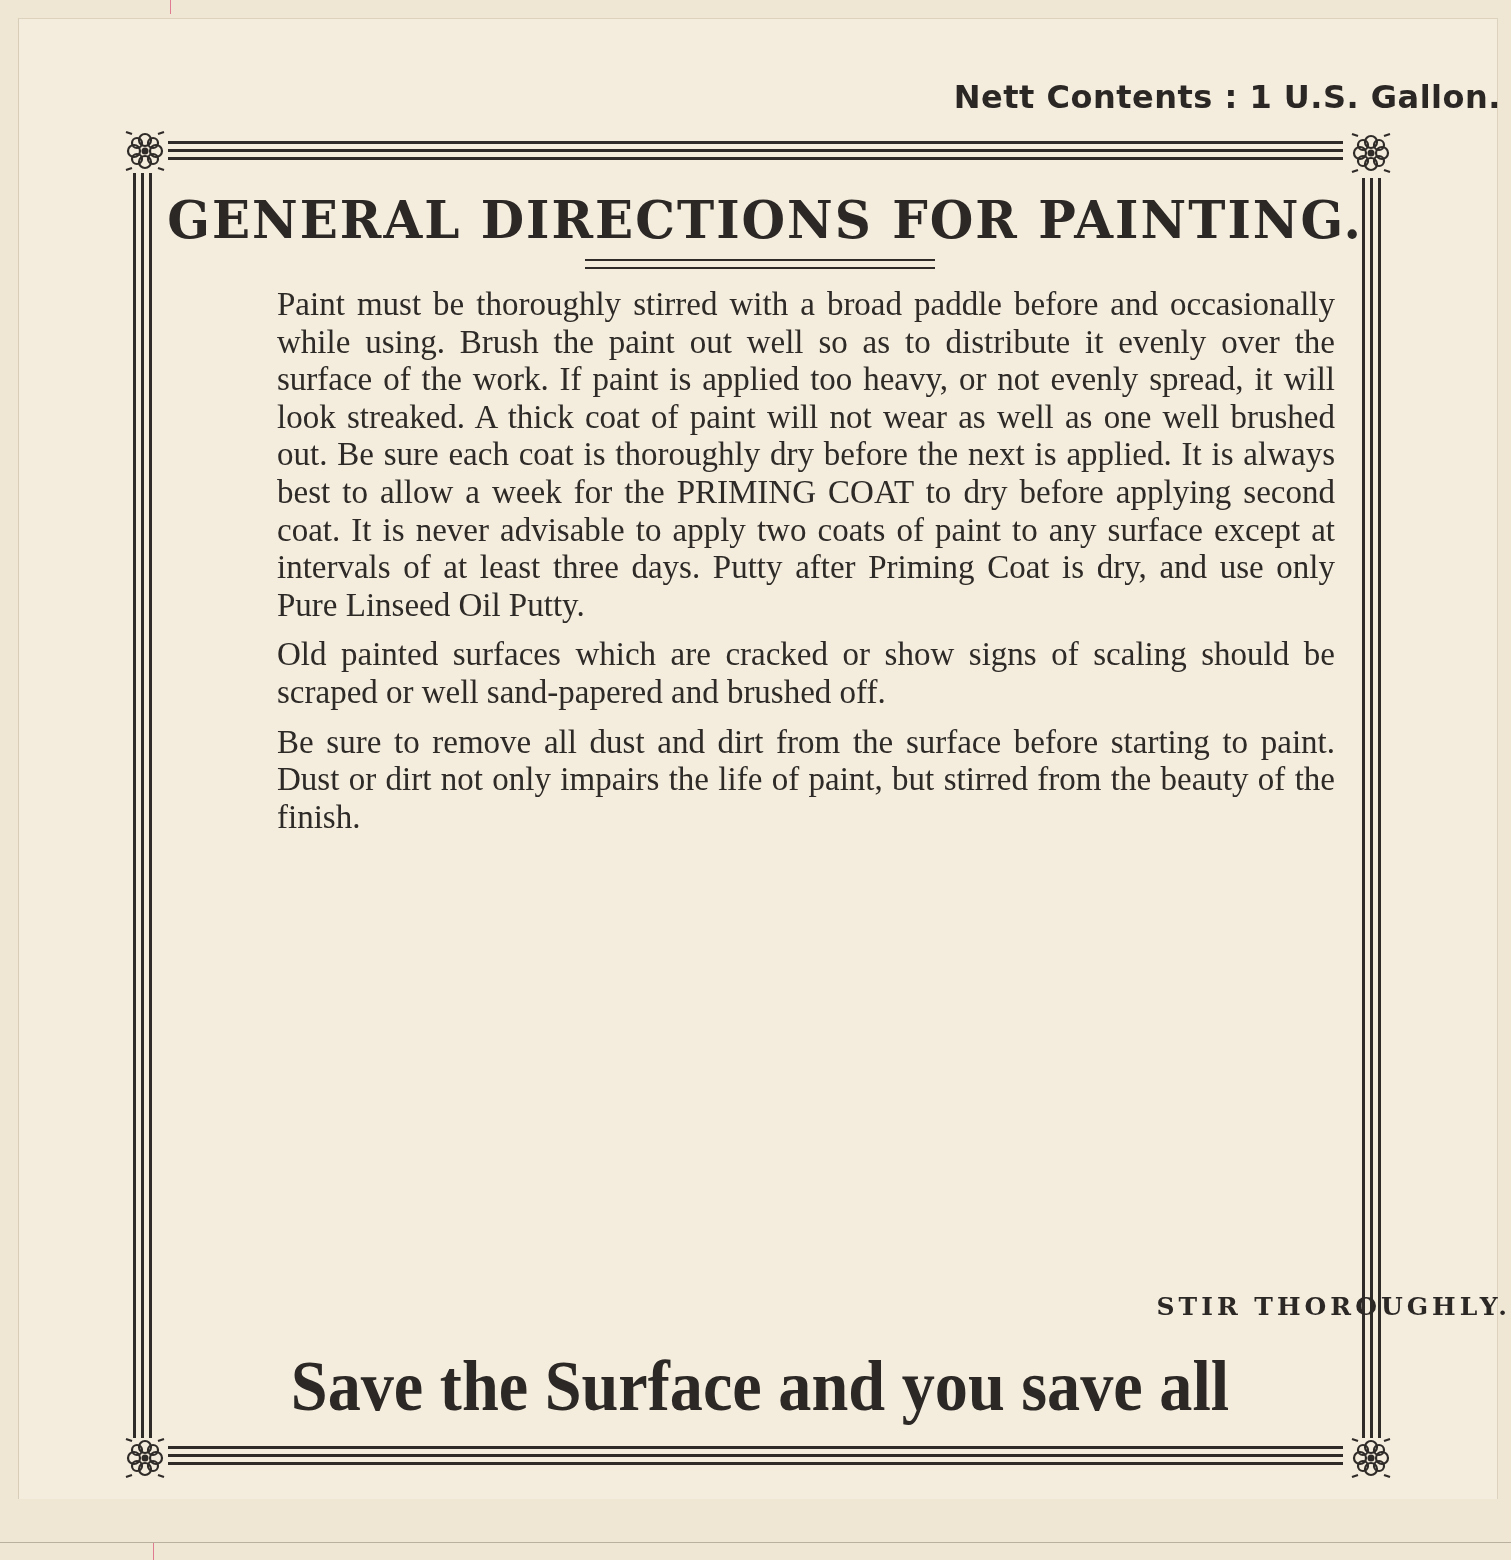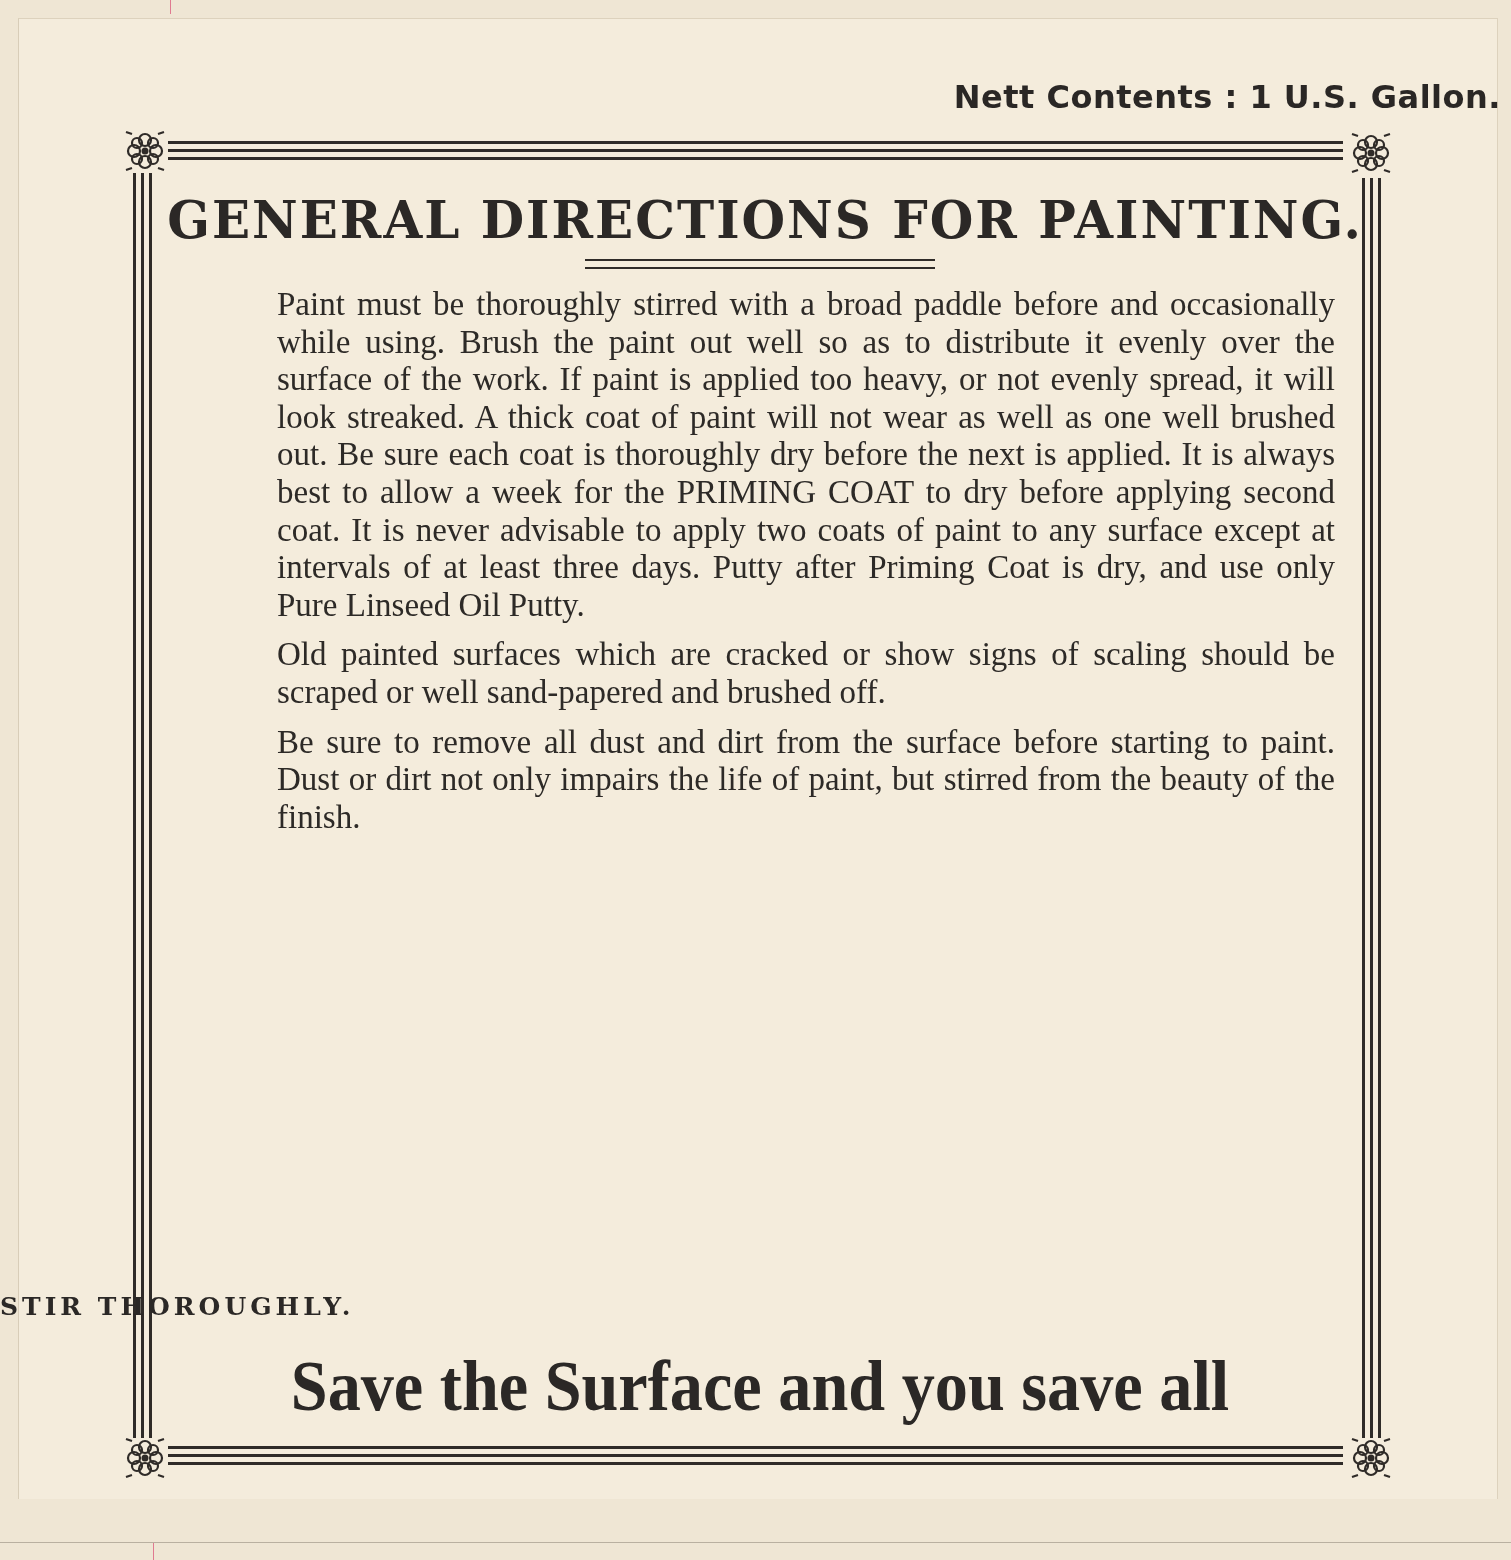--- a/index.html
+++ b/index.html
@@ -40,21 +40,21 @@
   .title-rule { position: absolute; left: 585px; width: 350px; height: 2px; background: #2f2b28; }
 
   .body {
     position: absolute; left: 231px; width: 1058px; top: 286px;
     font-family: "Liberation Serif", serif; font-size: 33px; line-height: 37.6px;
     text-align: justify; color: #2d2a27; margin-left: 46px;
   }
   .body p { margin: 0 0 12px 0; }
 
   .stir {
-    position: absolute; left: 0; width: 1511px; top: 1292px; text-align: left;
+    position: absolute; left: 0; width: 1511px; top: 1292px; text-align: right;
     font-family: "DejaVu Serif", serif; font-weight: bold; font-size: 25px;
     letter-spacing: 4px; color: #2b2826;
   }
   .slogan {
     position: absolute; left: 160px; width: 1200px; top: 1345px; text-align: center;
     font-family: "Liberation Serif", serif; font-weight: bold; font-size: 72px;
     color: #2b2826; transform: scaleX(0.92);
   }
 </style>
 </head>

